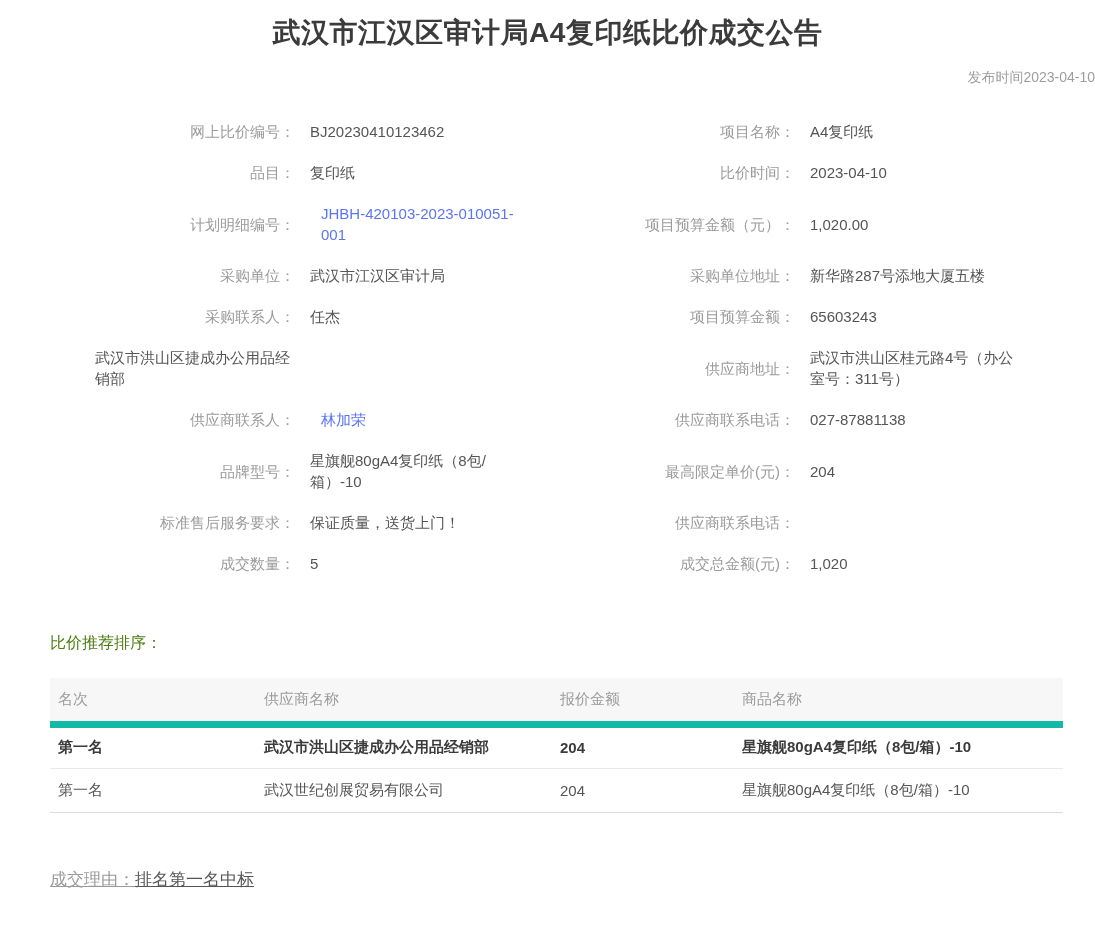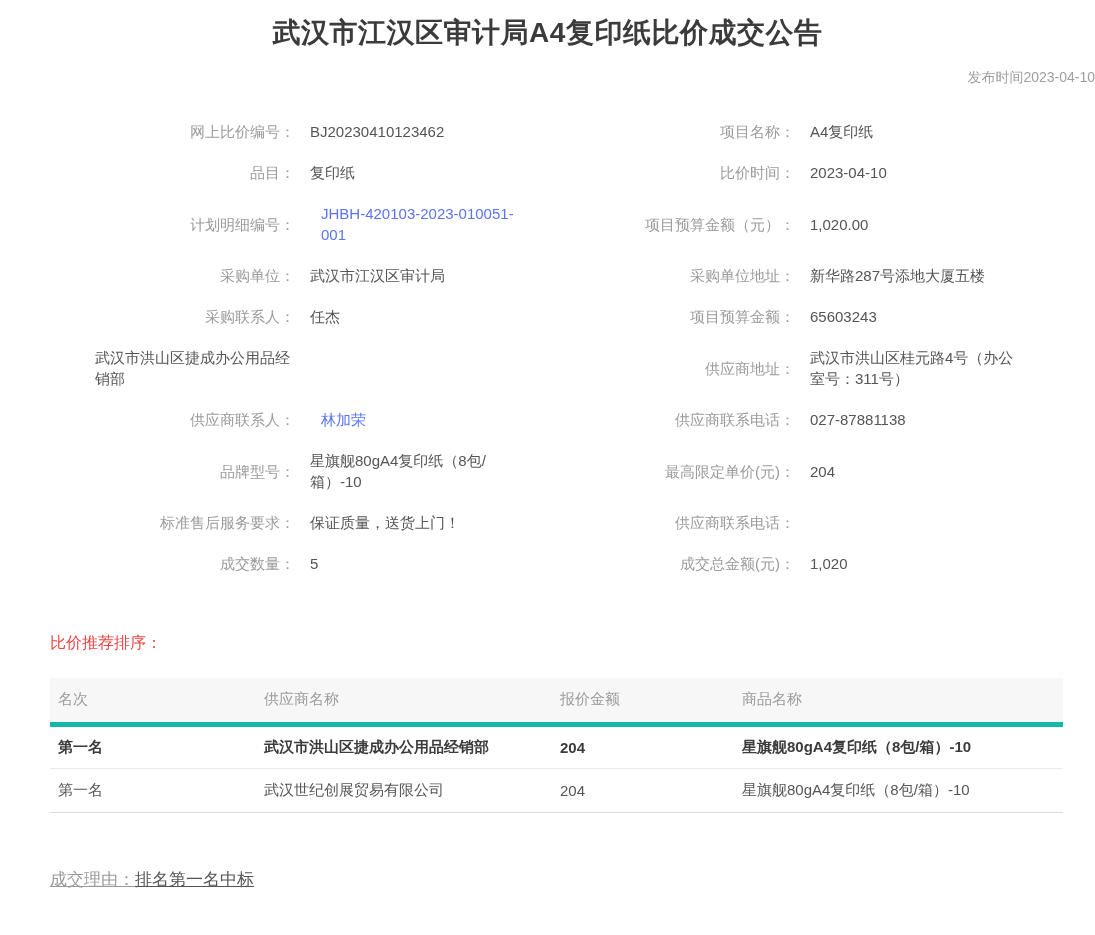--- a/index.html
+++ b/index.html
@@ -35,33 +35,33 @@
     font-size: 15px; line-height: 21px; color: #9b9b9b;
   }
   .field:nth-child(even) .field-label { flex-basis: 232px; }
   .field-value {
     font-size: 15px; line-height: 21px; color: #555555;
     white-space: pre-line;
     max-width: 250px;
   }
   .link { color: #5b74f2; cursor: pointer; margin-left: 11px; }
   .rank-section { margin: 59px 0 0 50px; width: 1013px; }
-  .section-title { font-size: 16px; color: #ef4444; }
+  .section-title { font-size: 16px; color: #4d7c0f; }
   table.rank-table {
     margin-top: 24px;
     width: 100%;
     border-collapse: collapse;
     font-size: 15px;
   }
   .rank-table th {
     height: 46px;
     background: #f7f7f7;
     font-weight: 400; color: #9b9b9b;
     text-align: left; padding-left: 8px;
-    border-bottom: 5px solid #14b8a6;
+    border-bottom: 7px solid #14b8a6;
   }
   .rank-table td {
     height: 44px;
     padding-left: 8px;
     color: #555555;
     border-bottom: 1px solid #eaeaea;
   }
   .rank-table tbody tr:last-child td { border-bottom: 1px solid #dcdcdc; }
   .rank-table tr.top-rank td { font-weight: 700; color: #3b3b3b; }
   .col-rank { width: 206px; }

